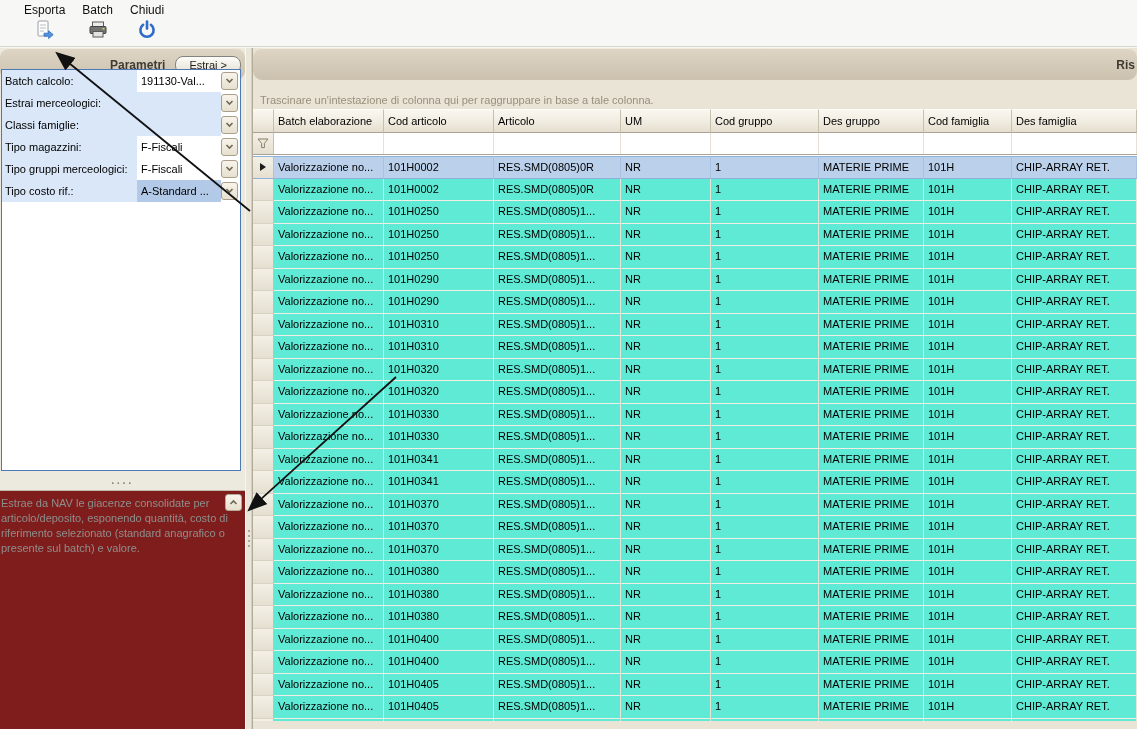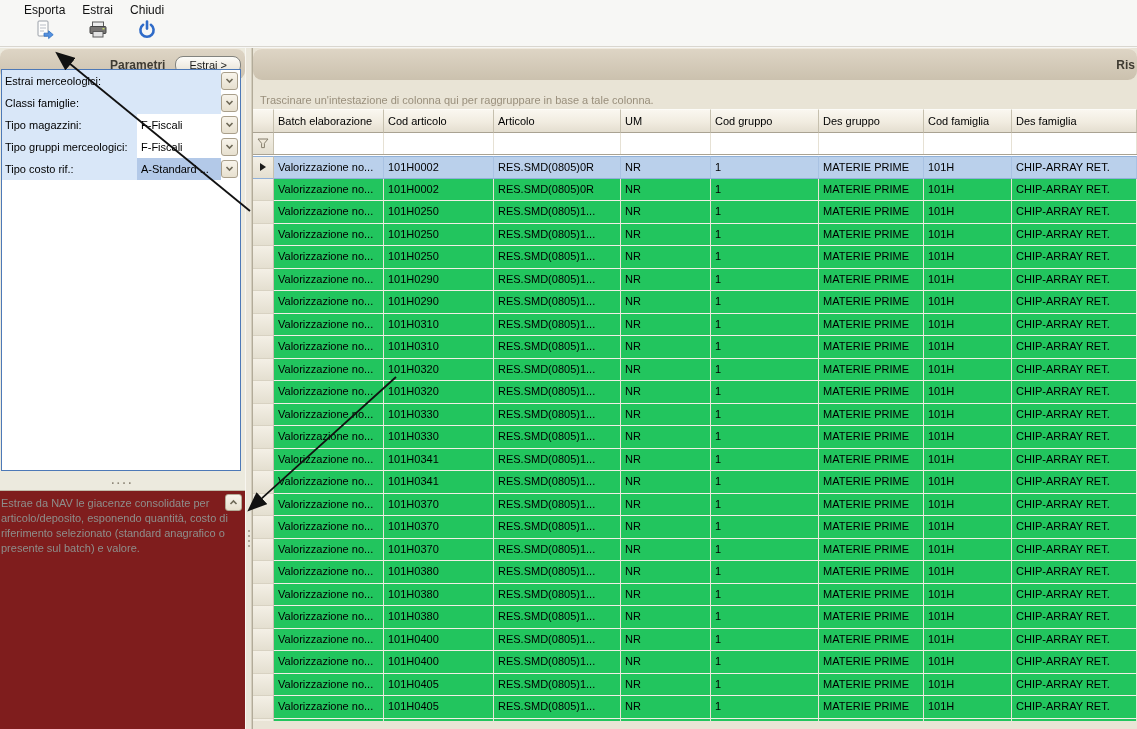--- a/index.html
+++ b/index.html
@@ -74,21 +74,21 @@
              font-size:11px; color:#000; line-height:22px; padding-left:4px;
              white-space:nowrap; overflow:hidden; cursor:pointer; }
   .gh-cell.ind { padding:0; }
 
   .filter-row { height:22px; background:#fff; border-bottom:1px solid #a9a292; }
   .flt-cell { border-right:1px solid #e6e1d4; height:100%; background:#fff; }
   .flt-ind { background:linear-gradient(#f4f0e6,#e4dfd0); border-right:1px solid #c6c0ae;
              display:flex; align-items:center; justify-content:center; }
 
   .grid-body { position:absolute; left:0; top:47px; right:0; bottom:0; overflow:hidden; }
-  .grid-row { height:22.5px; background:#22c55e; }
+  .grid-row { height:22.5px; background:#5eead4; }
   .grid-row .cell { font-size:11px; color:#000; line-height:21px; padding-left:4px;
                     border-right:1px solid #e8e4d7; border-bottom:1px solid #f1eee5;
                     white-space:nowrap; overflow:hidden; }
   .grid-row .cell.ind { padding:0; background:linear-gradient(#f4f0e6,#e4dfd0);
                         border-right:1px solid #c6c0ae; border-bottom:1px solid #d8d2c2;
                         display:flex; align-items:center; justify-content:center; }
   .grid-row.selected .cell { background:#bad0eb; border-top:1px solid #8fb0d8;
                              border-bottom:1px solid #8fb0d8; border-right:1px solid #a9c2e2; }
   .grid-row.selected .cell.ind { background:linear-gradient(#f4f0e6,#e4dfd0);
                                  border-right:1px solid #c6c0ae; }
@@ -111,21 +111,21 @@
         <svg width="20" height="21" viewBox="0 0 20 21">
           <rect x="3" y="1" width="10" height="15" rx="1" fill="#fdfdfc" stroke="#9aa0a8"></rect>
           <line x1="5" y1="5" x2="11" y2="5" stroke="#b9bec6" stroke-width="1"></line>
           <line x1="5" y1="8" x2="11" y2="8" stroke="#b9bec6" stroke-width="1"></line>
           <line x1="5" y1="11" x2="9" y2="11" stroke="#b9bec6" stroke-width="1"></line>
           <path d="M9 13.2 h4.6 v-2.4 l4.6 3.9 -4.6 3.9 v-2.4 h-4.6 z" fill="#5591e0" stroke="#2c6fc0" stroke-width="0.8"></path>
         </svg>
       </span>
     </div>
     <div class="tb-item">
-      <span class="tb-label">Estrai</span>
+      <span class="tb-label">Batch</span>
       <span class="tb-icon">
         <svg width="20" height="20" viewBox="0 0 20 20">
           <rect x="4.5" y="2" width="11" height="5" fill="#ececec" stroke="#5a5a5a"></rect>
           <rect x="2" y="6.5" width="16" height="7" rx="1" fill="#767472" stroke="#454545"></rect>
           <rect x="5" y="11.5" width="10" height="5.5" fill="#e3e3e3" stroke="#5a5a5a"></rect>
           <rect x="14.5" y="8" width="2" height="1.4" fill="#c9e06a"></rect>
         </svg>
       </span>
     </div>
     <div class="tb-item">
@@ -140,20 +140,29 @@
   </div>
 
   <div class="left-panel">
     <div class="panel-header">
       <span>Parametri</span>
       <button class="btn-estrai">Estrai  &gt;</button>
     </div>
 
     <div class="fields-box">
       <div id="fields-rows">
+  <div class="field-row">
+    <div class="f-label">Batch calcolo:</div>
+    <div class="f-value">191130-Val...</div>
+    <button class="dd-btn">
+      <svg width="9" height="6" viewBox="0 0 9 6">
+        <polyline points="1.5,1 4.5,4 7.5,1" fill="none" stroke="#6e6857" stroke-width="1.6"></polyline>
+      </svg>
+    </button>
+  </div>
 
   <div class="field-row empty">
     <div class="f-label">Estrai merceologici:</div>
     <div class="f-value"></div>
     <button class="dd-btn">
       <svg width="9" height="6" viewBox="0 0 9 6">
         <polyline points="1.5,1 4.5,4 7.5,1" fill="none" stroke="#6e6857" stroke-width="1.6"></polyline>
       </svg>
     </button>
   </div>

